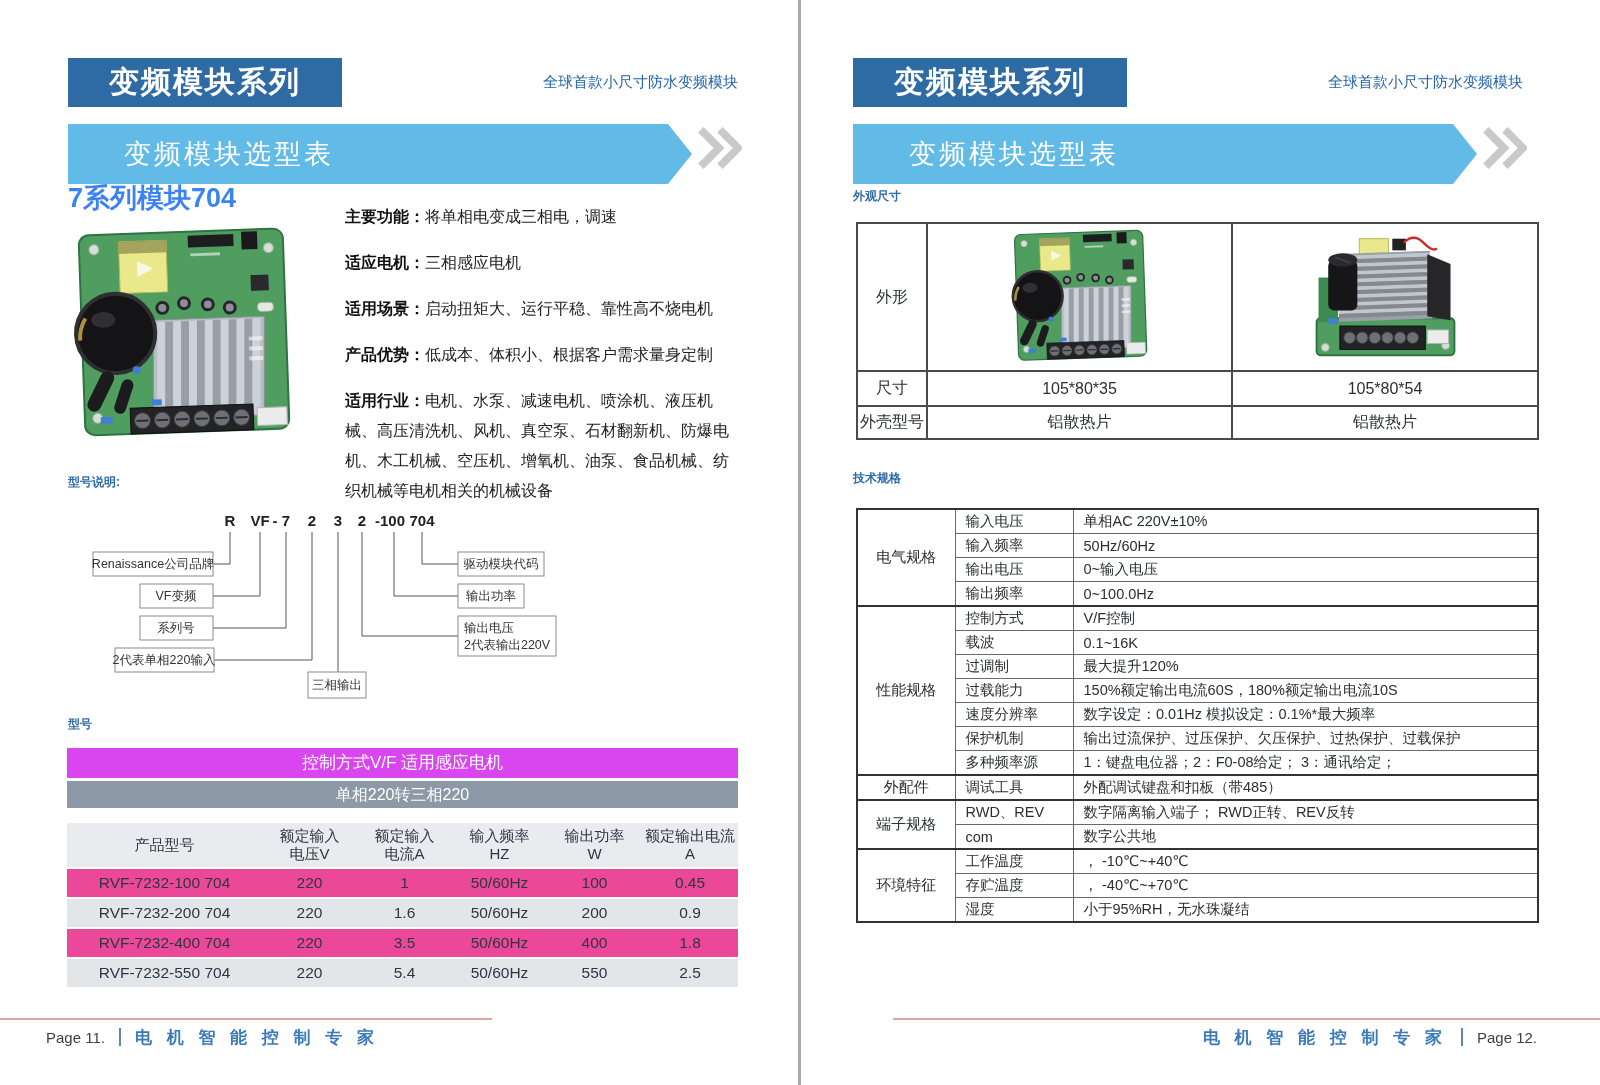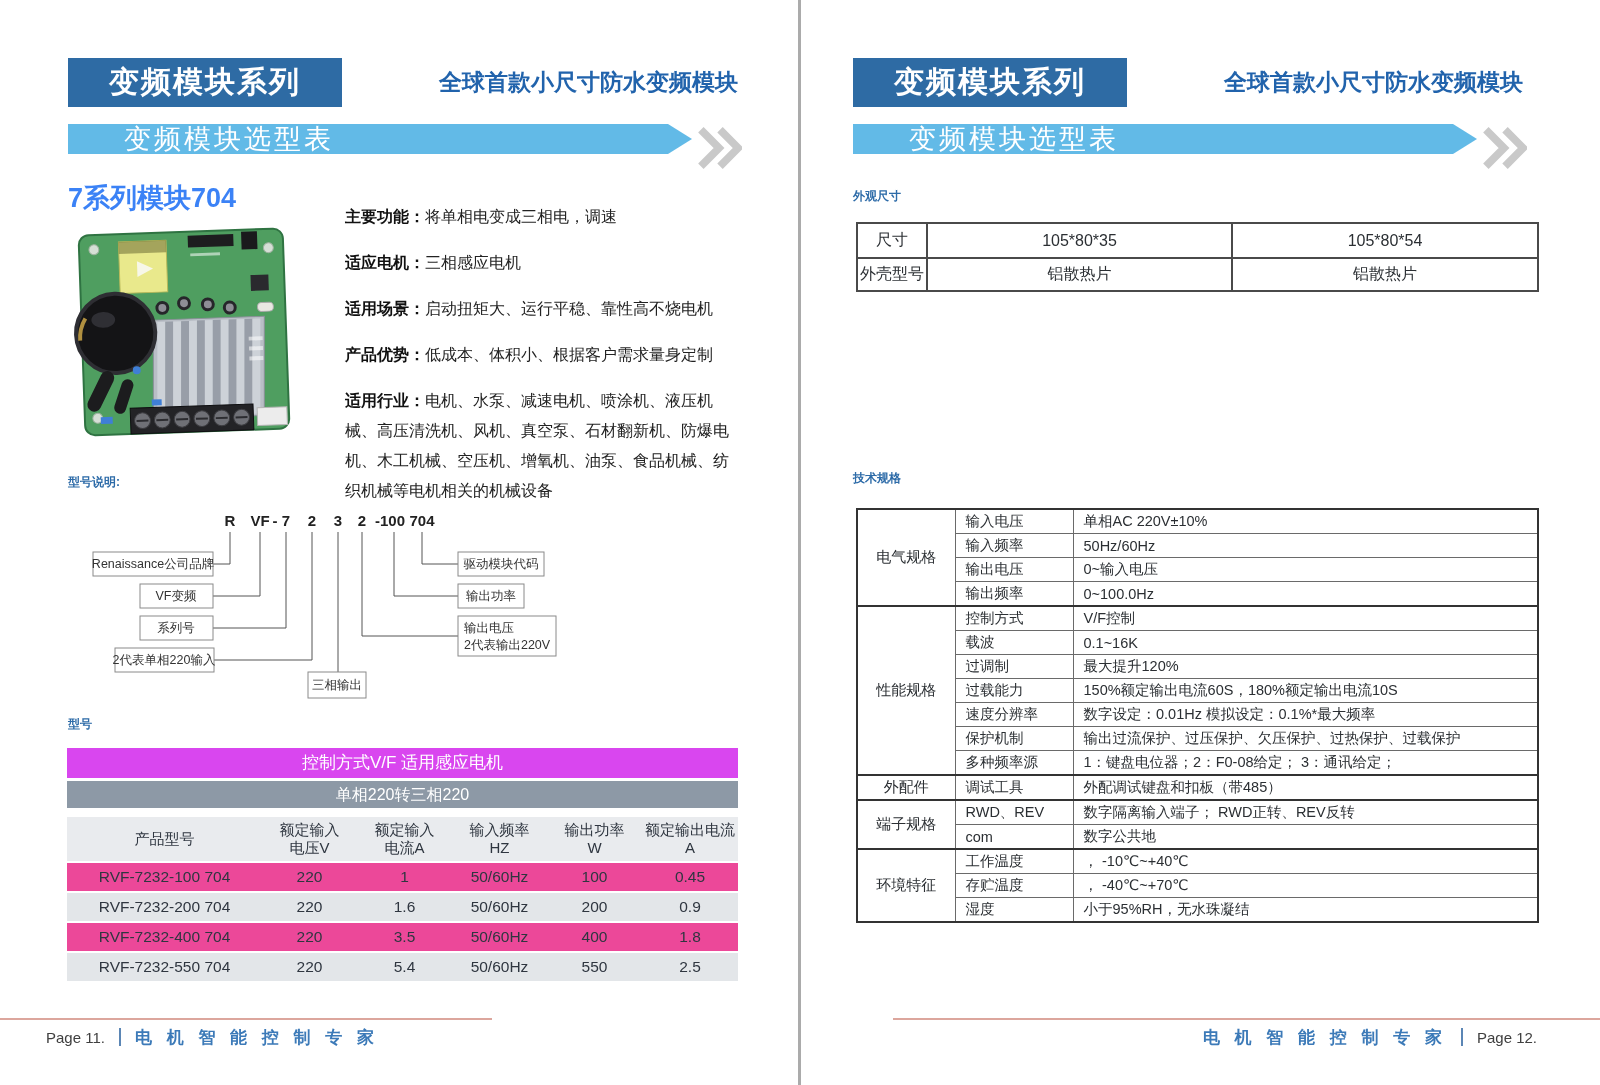--- a/index.html
+++ b/index.html
@@ -7,25 +7,25 @@
        font-family:"Liberation Sans","DejaVu Sans",sans-serif;color:#222;}
   .abs{position:absolute;}
 
   
   .center-divider{left:798px;top:0;width:3px;height:1085px;background:#ababab;}
 
   
   .page-badge{width:274px;height:49px;background:#2e6ba4;color:#fff;
     font-size:30px;font-weight:bold;letter-spacing:2px;
     display:flex;align-items:center;justify-content:center;}
-  .page-slogan{width:338px;height:49px;color:#2163ac;font-size:23px;font-weight:bold;
+  .page-slogan{width:338px;height:49px;color:#2163ac;font-size:15px;font-weight:normal;
     display:flex;align-items:center;justify-content:flex-end;white-space:nowrap;}
 
   
-  .section-banner{width:624px;height:30px;background:#62bae7;color:#fff;
+  .section-banner{width:624px;height:60px;background:#62bae7;color:#fff;
     font-size:27px;letter-spacing:3px;display:flex;align-items:center;
     padding-left:56px;box-sizing:border-box;
     clip-path:polygon(0 0,calc(100% - 24px) 0,100% 50%,calc(100% - 24px) 100%,0 100%);}
   .chevrons{width:44px;height:44px;}
 
   
   .product-title{font-size:27px;font-weight:bold;color:#3b82f6;}
   .features{width:398px;}
   .feature{font-size:16px;line-height:30px;margin-bottom:5px;color:#222;}
   .feature b{color:#111;}
@@ -36,21 +36,21 @@
   .diagram text{font-family:"Liberation Sans","DejaVu Sans",sans-serif;}
   .diagram .code{font-size:15px;fill:#222;font-weight:600;}
   .diagram .boxtxt{font-size:12.5px;fill:#333;}
   .diagram rect.box{fill:#fff;stroke:#8a8a8a;stroke-width:1;}
   .diagram polyline{fill:none;stroke:#555;stroke-width:1;}
 
   
   .band1{height:30px;line-height:30px;background:#d946ef;color:#fff;font-size:17px;
     text-align:center;margin-bottom:3px;}
   .band2{height:27px;line-height:27px;background:#8d99a6;color:#fff;font-size:16px;
-    text-align:center;margin-bottom:9px;}
+    text-align:center;margin-bottom:15px;}
   table.models{border-collapse:collapse;width:671px;table-layout:fixed;}
   table.models th{background:#e9ebee;height:40px;font-weight:normal;font-size:15px;
     color:#2f3640;line-height:18px;border-bottom:2px solid #fff;padding:2px 0;}
   table.models td{height:26px;text-align:center;font-size:15.5px;color:#2f3640;
     border-bottom:2px solid #fff;}
   table.models tr.odd td{background:#ec4899;}
   table.models tr.even td{background:#e3e6e9;}
 
   
   table.appearance{border-collapse:collapse;width:681px;table-layout:fixed;}
@@ -379,20 +379,33 @@
 
   <div class="abs sec-title" style="left:853px;top:188px;">外观尺寸</div>
 
   <table class="abs appearance" style="left:856px;top:222px;">
     <colgroup>
         <col style="width:70px">
         <col style="width:305px">
         <col style="width:306px">
       </colgroup>
     <tbody>
+        <tr style="height:140px">
+      <td>外形</td>
+      <td>
+        <svg width="150" height="140" viewBox="0 0 240 225">
+              <use href="#board-front"></use>
+            </svg>
+      </td>
+      <td>
+        <svg width="165" height="136" viewBox="0 0 170 140">
+              <use href="#board-side"></use>
+            </svg>
+      </td>
+    </tr>
     <tr style="height:35px">
       <td>尺寸</td>
       <td>105*80*35</td>
       <td>105*80*54</td>
     </tr>
     <tr style="height:33px">
       <td>外壳型号</td>
       <td>铝散热片</td>
       <td>铝散热片</td>
     </tr>

